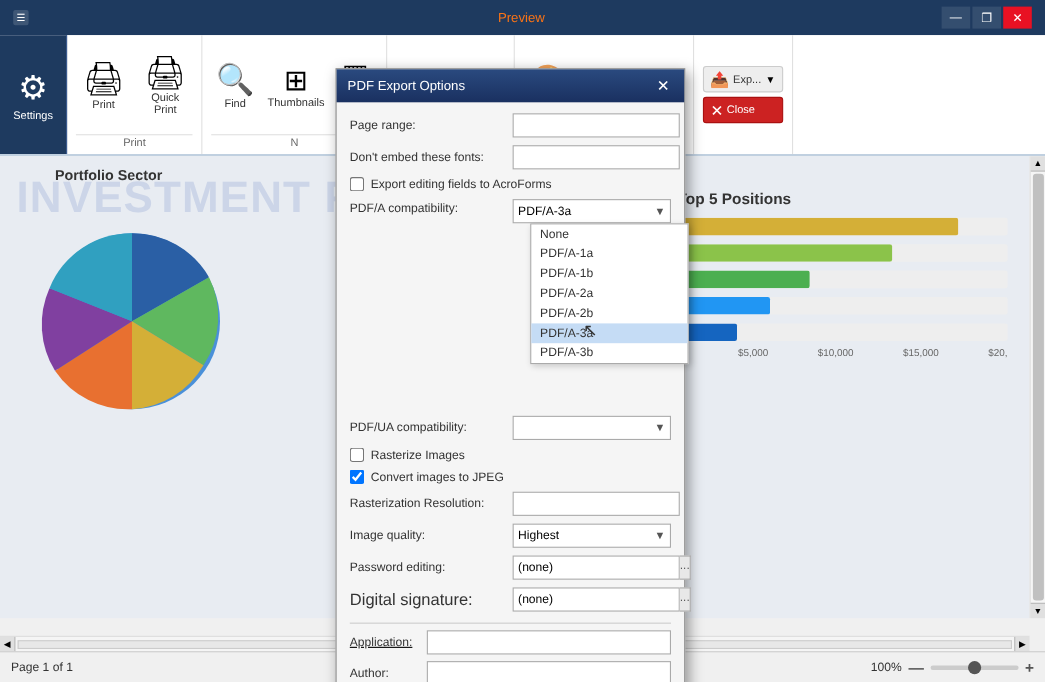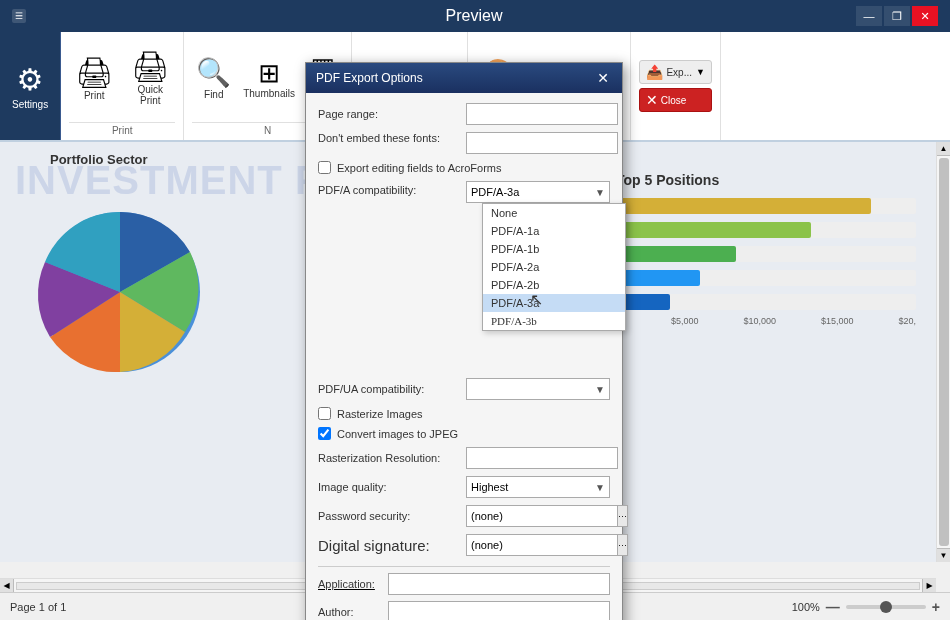--- a/index.html
+++ b/index.html
@@ -5,21 +5,21 @@
     * { box-sizing: border-box; margin: 0; padding: 0; }
     body { font-family: 'Segoe UI', Arial, sans-serif; font-size: 12px; background: #f0f0f0; width: 950px; height: 620px; overflow: hidden; position: relative; }
   </style>
 </head>
 <body>
 
 <div style="background:#1e3a5f;height:32px;display:flex;align-items:center;justify-content:space-between;padding:0 12px;color:white;">
   <div style="display:flex;gap:4px;width:80px;">
     <div style="width:14px;height:14px;background:rgba(255,255,255,0.15);border-radius:2px;display:flex;align-items:center;justify-content:center;font-size:9px;color:white;">☰</div>
   </div>
-  <div style="font-size:16px;color:#ffffff;">Preview</div>
+  <div style="font-size:12px;color:#f97316;">Preview</div>
   <div style="display:flex;gap:2px;">
     <button style="width:26px;height:20px;background:rgba(255,255,255,0.1);border:none;color:white;font-size:11px;cursor:pointer;">—</button>
     <button style="width:26px;height:20px;background:rgba(255,255,255,0.1);border:none;color:white;font-size:11px;cursor:pointer;">❐</button>
     <button style="width:26px;height:20px;background:#e81123;border:none;color:white;font-size:11px;cursor:pointer;">✕</button>
   </div>
 </div>
 
 <div style="background:white;border-bottom:2px solid #c0d0e0;display:flex;align-items:stretch;height:110px;">
 
   <div style="background:#1e3a5f;display:flex;flex-direction:column;align-items:center;justify-content:center;padding:8px 12px;min-width:60px;border-right:1px solid #3a5a8f;">
@@ -201,21 +201,21 @@
       <button style="background:none;border:none;color:white;font-size:14px;cursor:pointer;padding:0;width:18px;height:18px;">✕</button>
     </div>
 
     <div style="padding:10px 12px;">
 
       <div style="display:flex;align-items:center;margin-bottom:7px;">
         <div style="width:148px;font-size:11px;color:#333;flex-shrink:0;">Page range:</div>
         <input type="text" style="flex: 1 1 0%; height: 22px; border: 1px solid rgb(170, 170, 170); background: white; padding: 0px 4px; font-size: 11px;" value="">
       </div>
 
-      <div style="display:flex;margin-bottom:7px;">
+      <div style="display:flex;align-items:center;margin-bottom:7px;">
         <div style="width:148px;font-size:11px;color:#333;flex-shrink:0;">Don't embed these fonts:</div>
         <input type="text" style="flex: 1 1 0%; height: 22px; border: 1px solid rgb(170, 170, 170); background: white; padding: 0px 4px; font-size: 11px;" value="">
       </div>
 
       <div style="display:flex;align-items:center;margin-bottom:7px;">
         <input type="checkbox" style="margin-right: 6px;">
         <label style="font-size:11px;color:#333;">Export editing fields to AcroForms</label>
       </div>
 
       <div style="display:flex;align-items:flex-start;margin-bottom:7px;position:relative;">
@@ -227,21 +227,21 @@
             <span style="font-size:10px;color:#555;">▼</span>
           </div>
 
           <div style="position:absolute;top:22px;left:16px;width:100%;background:white;border:1px solid #aaa;box-shadow:2px 2px 6px rgba(0,0,0,0.2);z-index:200;font-size:11px;">
             <div style="padding:3px 8px;cursor:pointer;color:#333;">None</div>
             <div style="padding:3px 8px;cursor:pointer;color:#333;">PDF/A-1a</div>
             <div style="padding:3px 8px;cursor:pointer;color:#333;">PDF/A-1b</div>
             <div style="padding:3px 8px;cursor:pointer;color:#333;">PDF/A-2a</div>
             <div style="padding:3px 8px;cursor:pointer;color:#333;">PDF/A-2b</div>
             <div style="padding:3px 8px;cursor:pointer;color:#333;background:#c5dcf5;">PDF/A-3a</div>
-            <div style="padding:3px 8px;cursor:pointer;color:#333;font-family:Liberation Serif, serif;">PDF/A-3b</div>
+            <div style="padding:3px 8px;cursor:pointer;color:#333;">PDF/A-3b</div>
           </div>
         </div>
       </div>
 
       <div style="display:flex;align-items:center;margin-top:175px;margin-bottom:7px;">
         <div style="width:148px;font-size:11px;color:#333;flex-shrink:0;">PDF/UA compatibility:</div>
         <div style="flex:1;height:22px;border:1px solid #aaa;background:white;padding:0 4px;font-size:11px;display:flex;align-items:center;cursor:pointer;">
           <span style="flex:1;"></span>
           <span style="font-size:10px;color:#555;">▼</span>
         </div>
@@ -264,21 +264,21 @@
 
       <div style="display:flex;align-items:center;margin-bottom:7px;">
         <div style="width:148px;font-size:11px;color:#333;flex-shrink:0;">Image quality:</div>
         <div style="flex:1;height:22px;border:1px solid #aaa;background:white;padding:0 4px;font-size:11px;display:flex;align-items:center;cursor:pointer;">
           <span style="flex:1;">Highest</span>
           <span style="font-size:10px;color:#555;">▼</span>
         </div>
       </div>
 
       <div style="display:flex;align-items:center;margin-bottom:7px;">
-        <div style="width:148px;font-size:11px;color:#333;flex-shrink:0;">Password security:</div>
+        <div style="width:148px;font-size:11px;color:#333;flex-shrink:0;">Password editing:</div>
         <input type="text" style="flex: 1 1 0%; height: 22px; border: 1px solid rgb(170, 170, 170); background: white; padding: 0px 4px; font-size: 11px;" value="(none)">
         <button style="width:24px;height:22px;border:1px solid #aaa;border-left:none;background:#e8e8e8;font-size:9px;cursor:pointer;">···</button>
       </div>
 
       <div style="display:flex;align-items:center;margin-bottom:10px;">
         <div style="width:148px;font-size:15px;color:#333;flex-shrink:0;">Digital signature:</div>
         <input type="text" style="flex: 1 1 0%; height: 22px; border: 1px solid rgb(170, 170, 170); background: white; padding: 0px 4px; font-size: 11px;" value="(none)">
         <button style="width:24px;height:22px;border:1px solid #aaa;border-left:none;background:#e8e8e8;font-size:9px;cursor:pointer;">···</button>
       </div>
 

